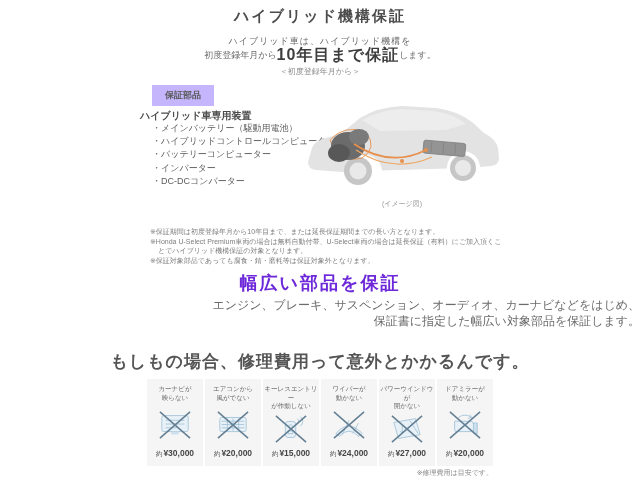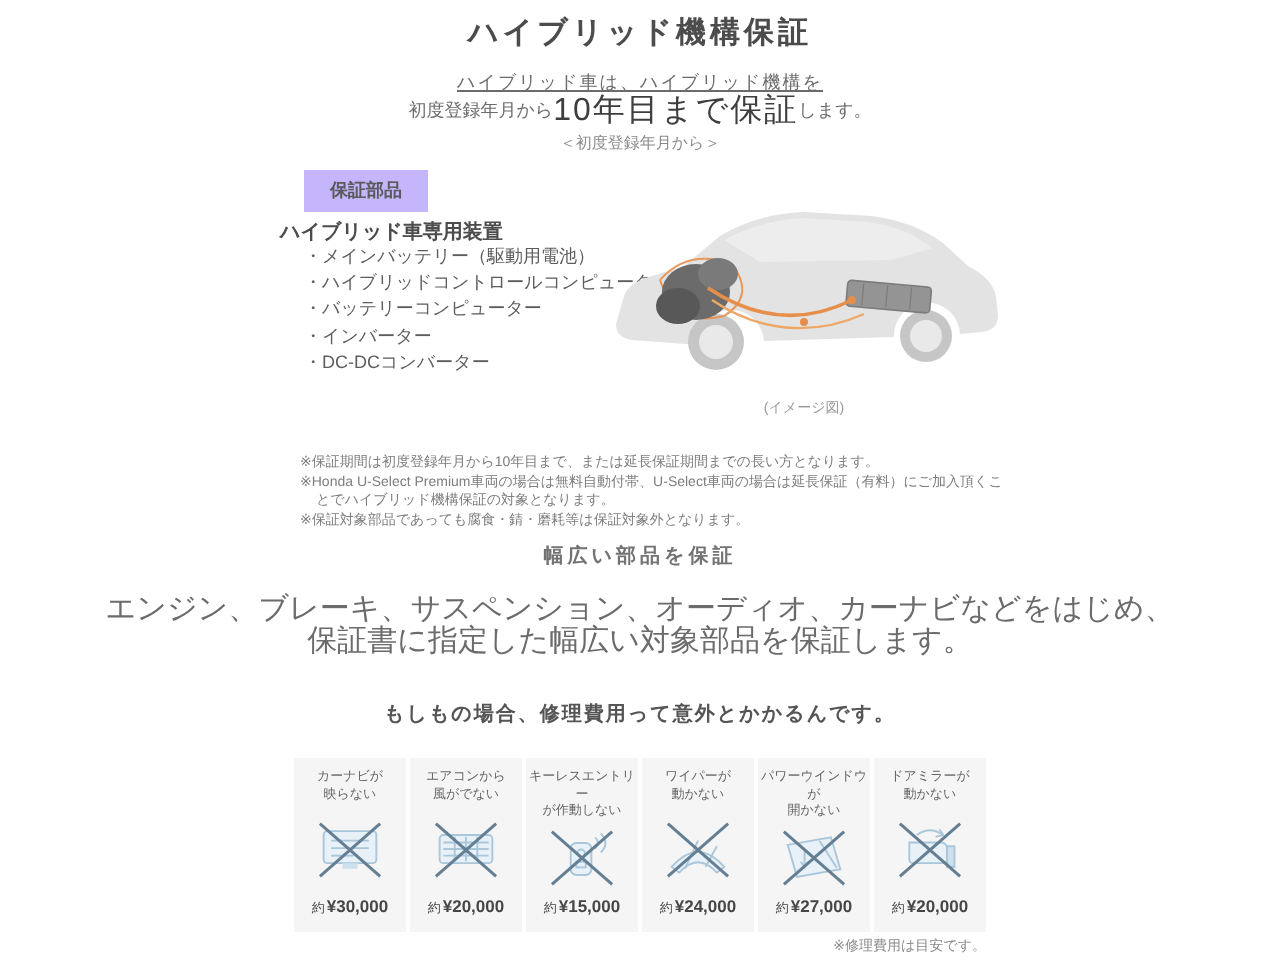--- a/index.html
+++ b/index.html
@@ -7,24 +7,24 @@
     width:640px; height:480px; background:#ffffff;
     font-family:"Liberation Sans","DejaVu Sans",sans-serif;
     color:#4a4a4a; overflow:hidden;
   }
   .page { position:relative; width:640px; height:352px; }
 
   .title { position:absolute; top:7px; left:0; width:100%; text-align:center;
     font-size:15px; font-weight:bold; letter-spacing:2px; color:#4c4c4c; }
 
   .intro-1 { position:absolute; top:35px; left:0; width:100%; text-align:center;
-    font-size:9px; color:#6b6b6b; letter-spacing:1px;text-decoration:underline; }
+    font-size:9px; color:#6b6b6b; letter-spacing:1px; }
   .intro-2 { position:absolute; top:45px; left:0; width:100%; text-align:center;
     font-size:9px; color:#6b6b6b; }
-  .intro-2 .hl { font-size:16px; font-weight:normal; color:#3e3e3e; letter-spacing:1px;
+  .intro-2 .hl { font-size:16px; font-weight:bold; color:#3e3e3e; letter-spacing:1px;
     vertical-align:-2px; }
   .mileage { position:absolute; top:66px; left:0; width:100%; text-align:center;
     font-size:8px; color:#8a8a8a; }
 
   .badge { position:absolute; left:152px; top:85px; background:#c4b5fd;
     font-size:9px; font-weight:bold; color:#5a5a5a; padding:4px 13px; }
   .list-title { position:absolute; left:140px; top:109px; font-size:10px;
     font-weight:bold; color:#4c4c4c; }
   .parts-list { position:absolute; left:152px; top:122px; margin:0; padding:0;
     list-style:none; font-size:9px; color:#5d5d5d; }
@@ -33,26 +33,26 @@
 
   .car-wrap { position:absolute; left:296px; top:86px; width:212px; }
   .car-wrap svg { display:block; }
   .car-caption { text-align:center; font-size:7px; color:#9a9a9a; margin-top:1px; }
 
   .footnotes { position:absolute; left:150px; top:227px; width:354px;
     font-size:7px; color:#7d7d7d; }
   .footnotes p { margin:0; line-height:9.6px; padding-left:8px; text-indent:-8px; }
 
   .h2 { position:absolute; top:271px; left:0; width:100%; text-align:center;
-    font-size:10px; font-weight:bold; letter-spacing:2px; color:#737373; }
-  .wide-body { position:absolute; top:297px; left:0; width:100%; text-align:center;
-    font-size:15px; color:#6b6b6b; line-height:16px; }
+    font-size:18px; font-weight:bold; letter-spacing:2px; color:#6d28d9; }
+  .wide-body { position:absolute; top:297px; left:0; width:100%; text-align:right;
+    font-size:12px; color:#6b6b6b; line-height:16px; }
 
   .h3 { position:absolute; top:350px; left:0; width:100%; text-align:center;
-    font-size:10px; font-weight:bold; color:#555555; letter-spacing:1px; }
+    font-size:17px; font-weight:bold; color:#555555; letter-spacing:1px; }
 
   .cards { position:absolute; left:147px; top:379px; display:flex; gap:2px; }
   .card { width:56px; height:87px; background:#f5f5f5; box-sizing:border-box;
     display:flex; flex-direction:column; align-items:center;
     justify-content:space-between; padding:6px 1px 7px; }
   .card-label { font-size:6.5px; color:#666666; text-align:center; line-height:8.5px; }
   .card-price { font-size:8.5px; font-weight:bold; color:#464646; }
   .card-price .approx { font-size:6.5px; font-weight:normal; margin-right:1px; }
   .cicon { width:38px; height:32px; }
 

